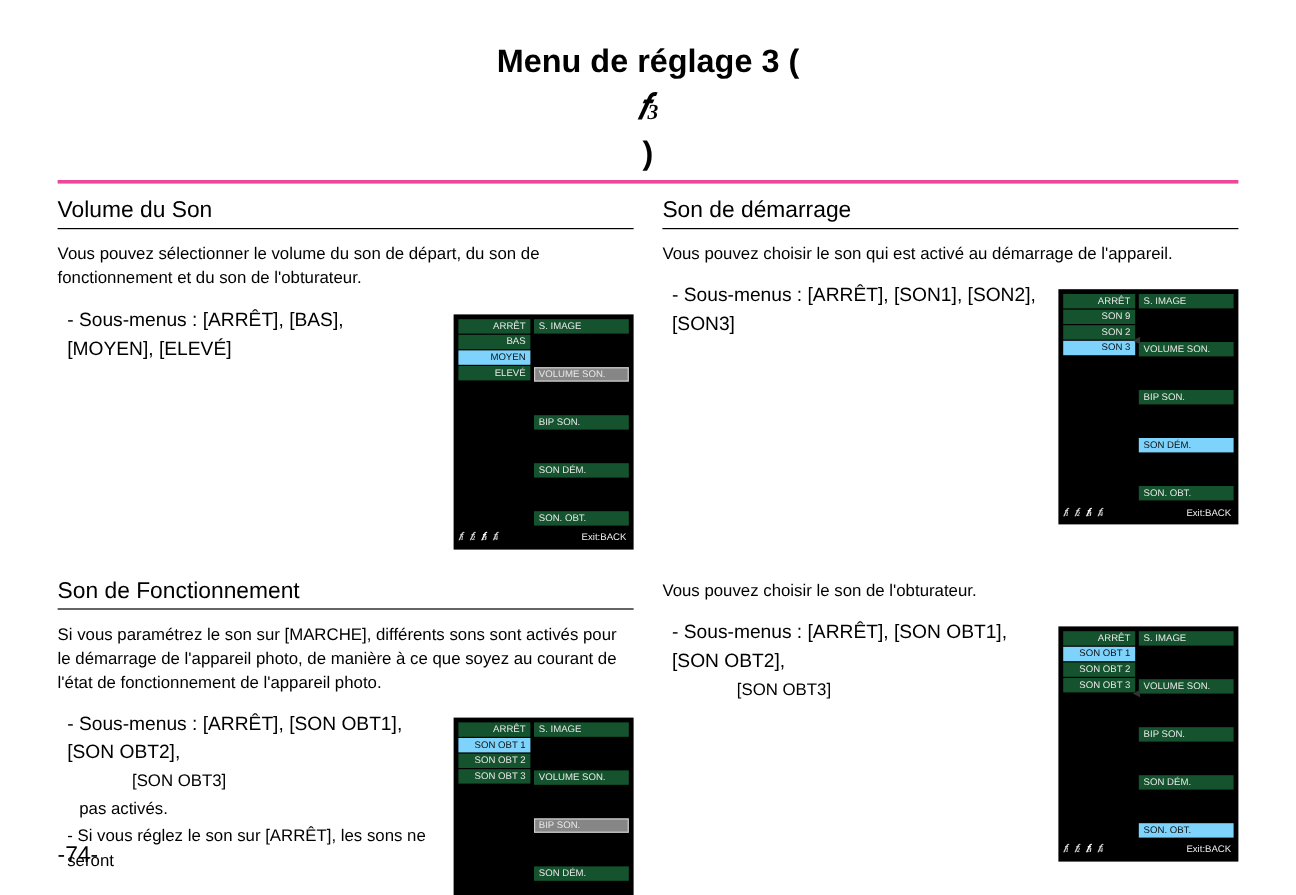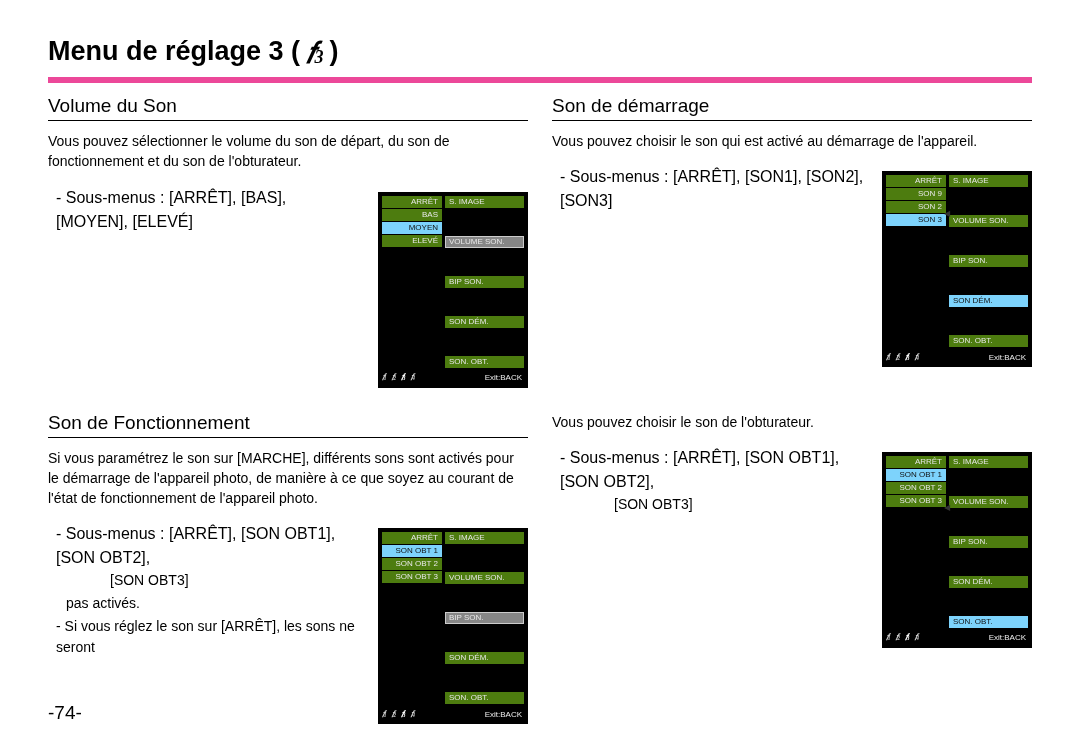--- a/index.html
+++ b/index.html
@@ -10,25 +10,26 @@
     background: #fff;
     font-family: Arial, Helvetica, sans-serif;
     color: #000;
     position: relative;
     padding: 36px 48px 0 48px;
   }
   .page-title {
     font-size: 27px;
     font-weight: bold;
     display: flex;
-    align-items: flex-start;
+    align-items: center;
     gap: 6px;
     padding-bottom: 6px;
-    border-bottom: 6px solid #ec4899;
+    border-bottom: 3px solid #ec4899;
     margin-bottom: 12px;
+    flex-direction: column;
   }
   .wrench {
     display: inline-flex;
     align-items: baseline;
     font-style: italic;
     font-weight: bold;
     font-family: Georgia, 'Times New Roman', serif;
   }
   .wrench .sub {
     font-size: 60%;
@@ -89,21 +90,21 @@
     gap: 3px;
   }
   .fig-col {
     display: flex;
     flex-direction: column;
     gap: 1px;
   }
   .fig-col.left { width: 60px; }
   .fig-col.right { flex: 1; gap: 28px; }
   .cell {
-    background: #4d7c0f;
+    background: #14532d;
     color: #e8e8e8;
     padding: 1px 4px;
     height: 12px;
     line-height: 10px;
     text-align: right;
     font-size: 8px;
     white-space: nowrap;
     overflow: hidden;
   }
   .fig-col.right .cell { text-align: left; }

